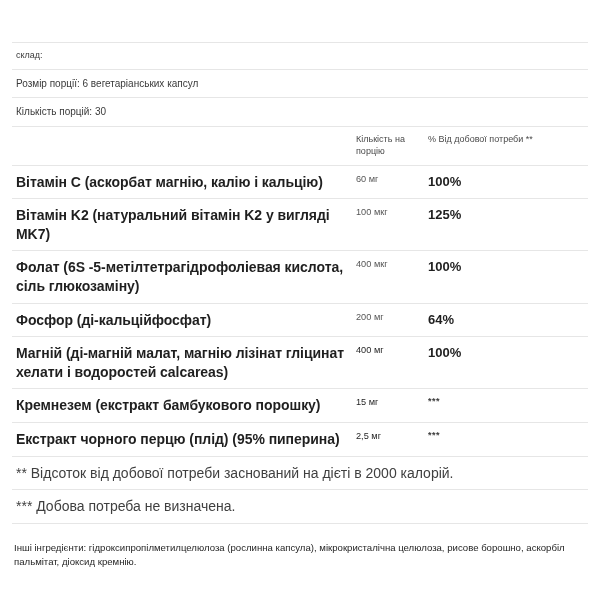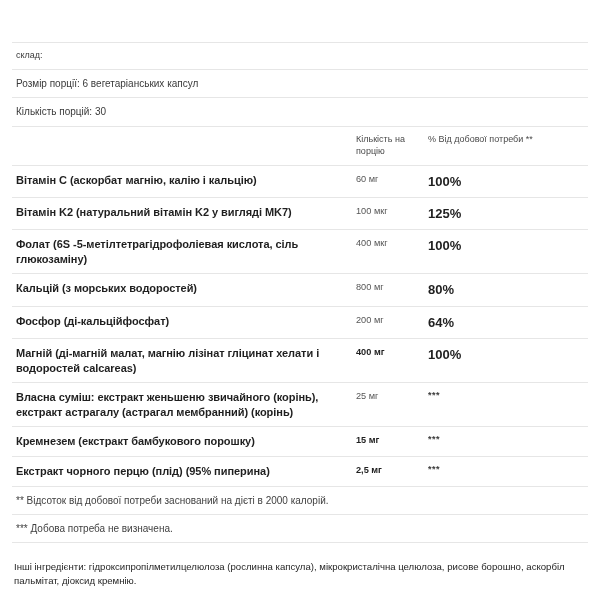--- a/index.html
+++ b/index.html
@@ -61,56 +61,56 @@
     color: #4a4a4a;
     font-weight: 400;
     line-height: 1.35;
     padding-top: 9px;
     padding-bottom: 9px;
   }
   .head-spacer { padding: 0; }
 
   
   .ing-name {
-    font-size: 11px;
+    font-size: 14px;
     font-weight: bold;
     color: #1f1f1f;
     letter-spacing: -0.05px;
   }
 
   
   .ing-amt {
     font-size: 9.2px;
     color: #555555;
     font-weight: 400;
     white-space: nowrap;
     margin-left: 44px;
   }
   .ing-amt.bold {
-    font-weight: bold;
+    font-weight: normal;
     color: #1f1f1f;
   }
 
   
   .ing-dv {
     font-size: 13px;
     font-weight: bold;
     color: #1f1f1f;
     white-space: nowrap;
   }
   .ing-dv.stars {
     font-weight: bold;
     font-size: 9px;
     color: #3a3a3a;
     letter-spacing: 0.5px;
   }
 
   
   .foot-cell {
-    font-size: 10px;
+    font-size: 14px;
     color: #3f3f3f;
     font-weight: 400;
     padding-top: 8px;
     padding-bottom: 8px;
   }
 
   
   .notes {
     margin-top: 17px;
     width: 576px;
@@ -163,40 +163,30 @@
           <td class="ing-name">Вітамін K2 (натуральний вітамін K2 у вигляді MK7)</td>
           <td class="ing-amt">100 мкг</td>
           <td class="ing-dv">125%</td>
         </tr>
         <tr>
           <td class="ing-name">Фолат (6S -5-метілтетрагідрофоліевая кислота, сіль глюкозаміну)</td>
           <td class="ing-amt">400 мкг</td>
           <td class="ing-dv">100%</td>
         </tr>
         <tr>
-          <td class="ing-name">Кальцій (з морських водоростей)</td>
-          <td class="ing-amt">800 мг</td>
-          <td class="ing-dv">80%</td>
-        </tr>
-        <tr>
           <td class="ing-name">Фосфор (ді-кальційфосфат)</td>
           <td class="ing-amt">200 мг</td>
           <td class="ing-dv">64%</td>
         </tr>
         <tr>
           <td class="ing-name">Магній (ді-магній малат, магнію лізінат гліцинат хелати і водоростей calcareas)</td>
           <td class="ing-amt bold">400 мг</td>
           <td class="ing-dv">100%</td>
         </tr>
         <tr>
-          <td class="ing-name">Власна суміш:   екстракт женьшеню звичайного (корінь),  екстракт астрагалу (астрагал мембранний) (корінь)</td>
-          <td class="ing-amt">25 мг</td>
-          <td class="ing-dv stars">***</td>
-        </tr>
-        <tr>
           <td class="ing-name">Кремнезем (екстракт бамбукового порошку)</td>
           <td class="ing-amt bold">15 мг</td>
           <td class="ing-dv stars">***</td>
         </tr>
         <tr>
           <td class="ing-name">Екстракт чорного перцю (плід) (95% пиперина)</td>
           <td class="ing-amt bold">2,5 мг</td>
           <td class="ing-dv stars">***</td>
         </tr>
 

